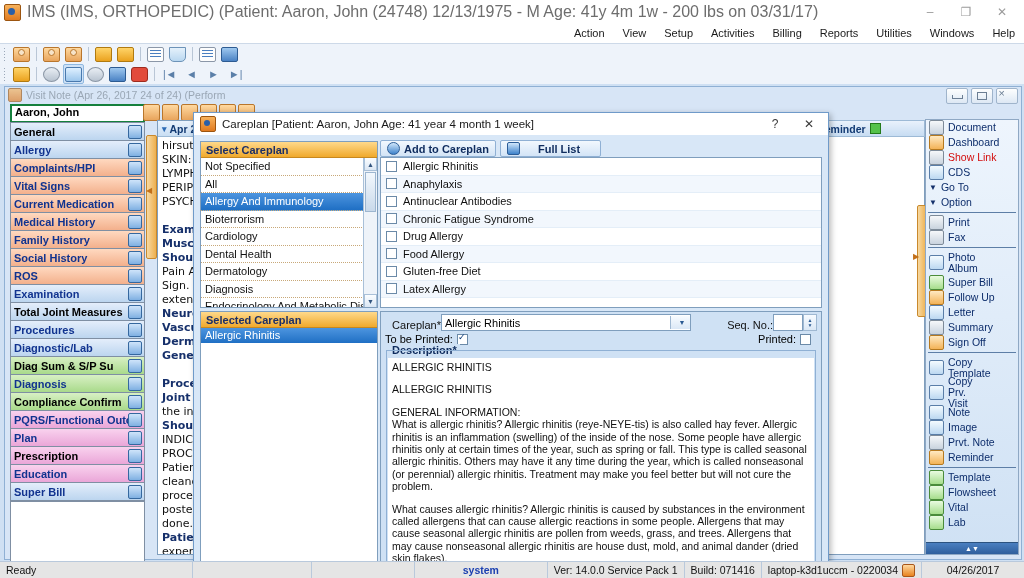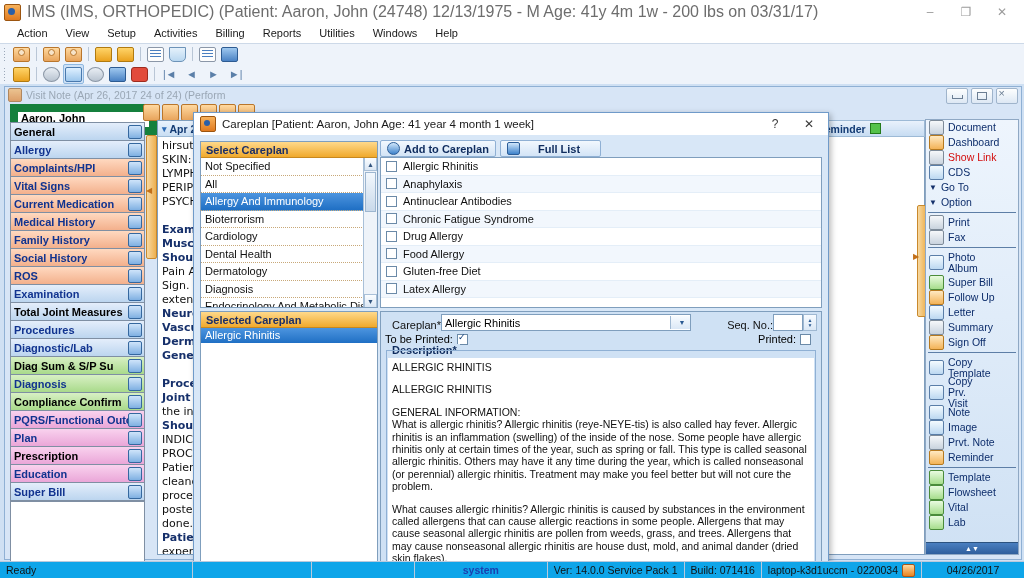--- a/index.html
+++ b/index.html
@@ -16,21 +16,21 @@
   .winbar .ico{width:15px;height:15px;margin-right:6px;flex:0 0 auto;
      background:linear-gradient(#f7b25c,#e07a1f);border:1px solid #9c5510;border-radius:2px;
      position:relative;}
   .winbar .ico:after{content:"";position:absolute;left:3px;top:3px;width:7px;height:7px;background:#2a5fa8;border-radius:50%;}
   .wintitle{color:#6d6d6d;font-size:16px;white-space:nowrap;}
   .wctrls{margin-left:auto;display:flex;gap:0;}
   .wctrls div{width:36px;height:22px;display:flex;align-items:center;justify-content:center;color:#9b9b9b;font-size:12px;}
 
   
   .menubar{height:18px;background:#ffffff;display:flex;align-items:center;padding-left:8px;gap:0;flex:0 0 auto;
-    border-bottom:1px solid #ffffff;}
+    border-bottom:1px solid #ffffff;justify-content:flex-end;}
   .menubar span{padding:0 9px;color:#1a1a1a;font-size:11px;line-height:18px;}
 
   
   .toolbars{flex:0 0 auto;background:#eef3fa;border-top:1px solid #cdd9e8;}
   .trow{height:20px;display:flex;align-items:center;padding-left:3px;gap:1px;}
   .grip{width:4px;height:14px;
      background-image:radial-gradient(#9aa7b8 40%, transparent 41%);
      background-size:3px 3px;margin-right:3px;}
   .tbtn{width:19px;height:18px;display:inline-flex;align-items:center;justify-content:center;
      border:1px solid transparent;border-radius:2px;font-size:10px;}
@@ -61,21 +61,21 @@
     background:linear-gradient(#f7b25c,#e07a1f);border:1px solid #9c5510;border-radius:2px;opacity:.65;}
   .vn-ctrl{position:absolute;right:3px;top:1px;display:flex;gap:3px;}
   .vn-ctrl i{width:20px;height:14px;display:block;border:1px solid #9fb4cb;border-radius:2px;
     background:linear-gradient(#fdfefe,#dde8f4);position:relative;}
   .vn-ctrl i:after{content:"";position:absolute;left:5px;top:4px;width:9px;height:5px;border:1px solid #5f7governing;}
   .vn-ctrl i.m:after{content:"";position:absolute;left:5px;top:6px;width:9px;height:3px;border:1px solid #6b7e93;border-top:none;}
   .vn-ctrl i.x:after{content:"\00d7";position:absolute;left:0;right:0;top:-2px;text-align:center;color:#6b7e93;font-size:11px;}
   .vn-ctrl i.r:after{content:"";position:absolute;left:5px;top:3px;width:8px;height:6px;border:1px solid #6b7e93;}
 
   .pname{position:absolute;left:5px;top:17px;width:128px;height:15px;background:#ffffff;
-    border:8px solid #15803d;font-weight:bold;font-size:11px;padding-left:3px;line-height:13px;color:#000;}
+    border:2px solid #15803d;font-weight:bold;font-size:11px;padding-left:3px;line-height:13px;color:#000;}
   .pname-tools{position:absolute;left:138px;top:17px;display:flex;gap:2px;}
   .pname-tools i{width:15px;height:15px;display:block;border-radius:2px;
     background:linear-gradient(#ffd9a0,#e8a45c);border:1px solid #b9762c;}
 
   
   .navlist{position:absolute;left:5px;top:35px;width:135px;bottom:0;}
   .navitem{height:17px;display:flex;align-items:center;
     border:1px solid #7f8fa3;border-bottom:none;padding-left:3px;font-weight:bold;font-size:11px;
     color:#11338f;position:relative;overflow:hidden;white-space:nowrap;}
   .navitem:last-child{border-bottom:1px solid #7f8fa3;}
@@ -202,21 +202,21 @@
      display:flex;flex-direction:column;align-items:center;justify-content:center;font-size:5px;color:#2b5a92;line-height:5px;}
   .frow2{display:flex;align-items:center;gap:4px;height:16px;}
   .desc-fs{position:absolute;left:5px;right:5px;top:38px;bottom:4px;border:1px solid #8fb0d4;}
   .desc-lbl{position:absolute;left:8px;top:32px;background:#cfe1f4;padding:0 3px;
      font-weight:bold;font-size:11px;color:#0f2c5e;}
   .desc-ta{position:absolute;left:1px;right:1px;top:7px;bottom:1px;background:#fff;
      overflow:hidden;padding:3px 4px;font-size:10.5px;line-height:12.4px;color:#111;}
   .desc-ta p{margin:0 0 10px 0;}
 
   
-  .status{flex:0 0 auto;height:16px;background:#0ea5e9;border-top:1px solid #b9c9dc;
+  .status{flex:0 0 auto;height:16px;background:#e5e5e5;border-top:1px solid #b9c9dc;
      display:flex;align-items:center;font-size:10.5px;color:#111;}
   .status .cell{border-right:1px solid #b9c9dc;height:100%;display:flex;align-items:center;padding:0 6px;white-space:nowrap;}
   .status .ready{width:180px;}
   .status .spacer{flex:1 1 auto;border-right:1px solid #b9c9dc;height:100%;}
   .status .sys{width:120px;justify-content:center;color:#1a3fb0;font-weight:bold;}
   .status .trayic{width:11px;height:11px;margin-left:4px;border-radius:2px;
      background:linear-gradient(#ffd9a0,#e8831f);border:1px solid #a8561a;}
 </style>
 </head>
 <body>

